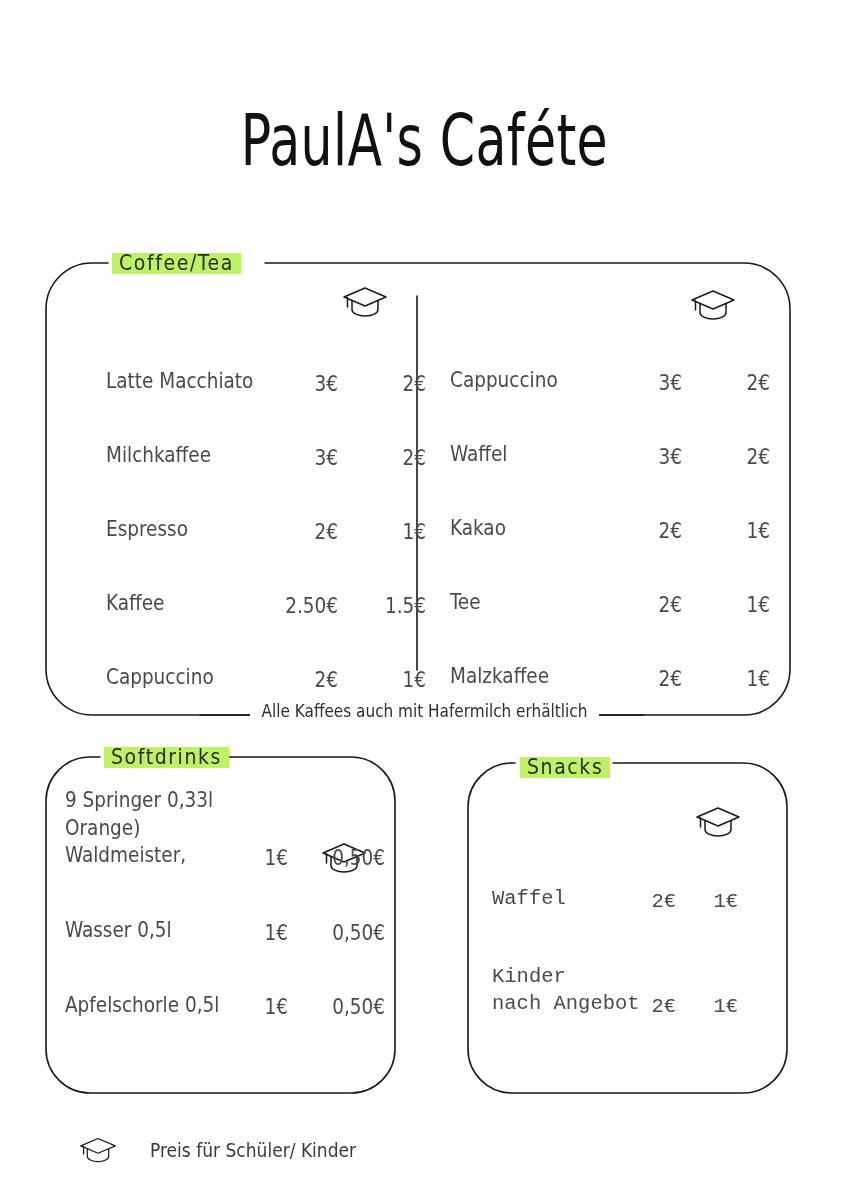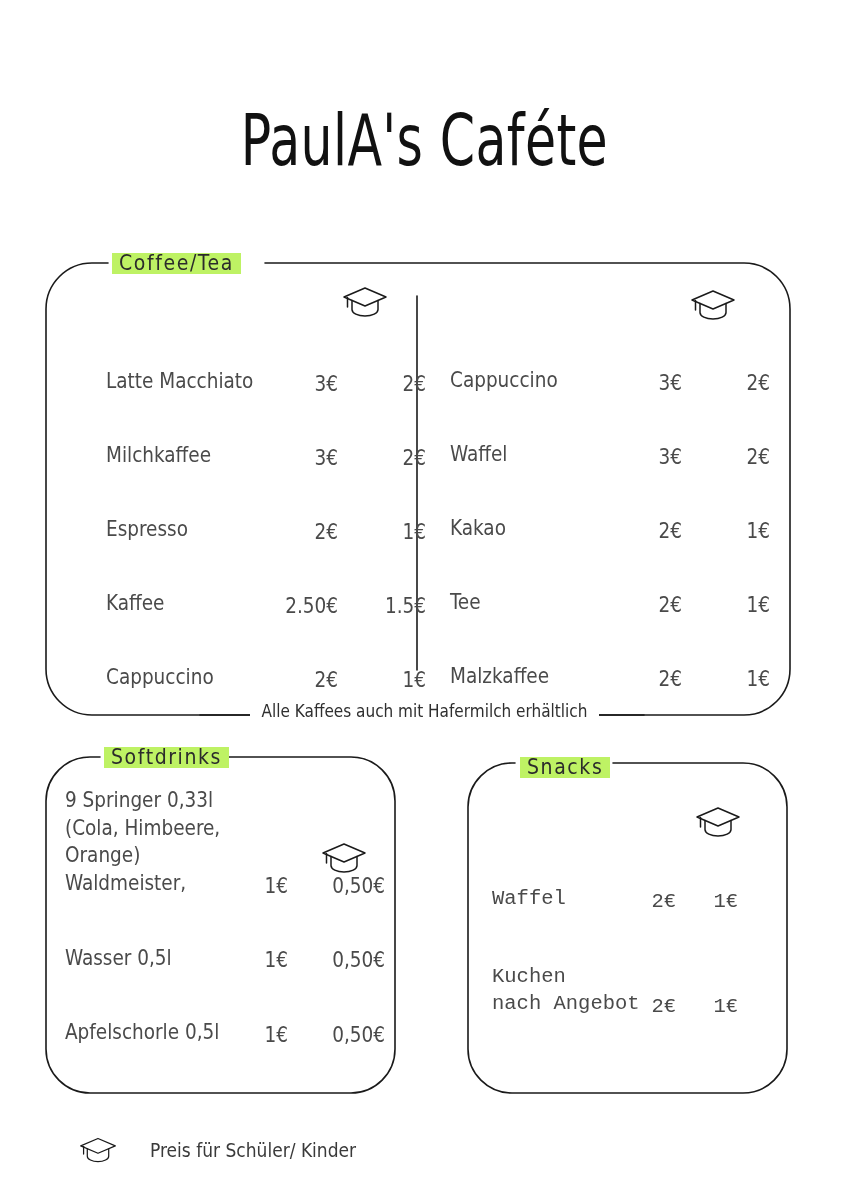--- a/index.html
+++ b/index.html
@@ -305,21 +305,20 @@
 
 <div id="oatmilk-note">
   <span>Alle Kaffees auch mit Hafermilch erhältlich</span>
 </div>
 
 <div class="menu-col" id="softdrinks-list" style="left:65px; top:787px;">
 
   <div class="menu-row">
     <span class="item-name">
       <span class="sub-line">9 Springer 0,33l</span>
-      <span class="sub-line">(Cola, Himbeere,</span>
       <span class="sub-line">Orange)</span>
       <span class="sub-line">Waldmeister,</span>
     </span>
     <span class="price regular">1€</span>
     <span class="price student">0,50€</span>
   </div>
 
   <div class="menu-row">
     <span class="item-name">Wasser 0,5l</span>
     <span class="price regular">1€</span>
@@ -336,21 +335,21 @@
 <div class="menu-col" id="snacks-list" style="left:492px; top:885px;">
 
   <div class="menu-row">
     <span class="item-name">Waffel</span>
     <span class="price regular">2€</span>
     <span class="price student">1€</span>
   </div>
 
   <div class="menu-row">
     <span class="item-name">
-      <span class="sub-line">Kuchen</span>
+      <span class="sub-line">Kinder</span>
       <span class="sub-line">nach Angebot</span>
     </span>
     <span class="price regular">2€</span>
     <span class="price student">1€</span>
   </div>
 </div>
 
 <div id="legend-row">
   <div class="cap-icon" id="cap-legend-inline">
     <svg width="40" height="28" viewBox="0 0 48 34">

